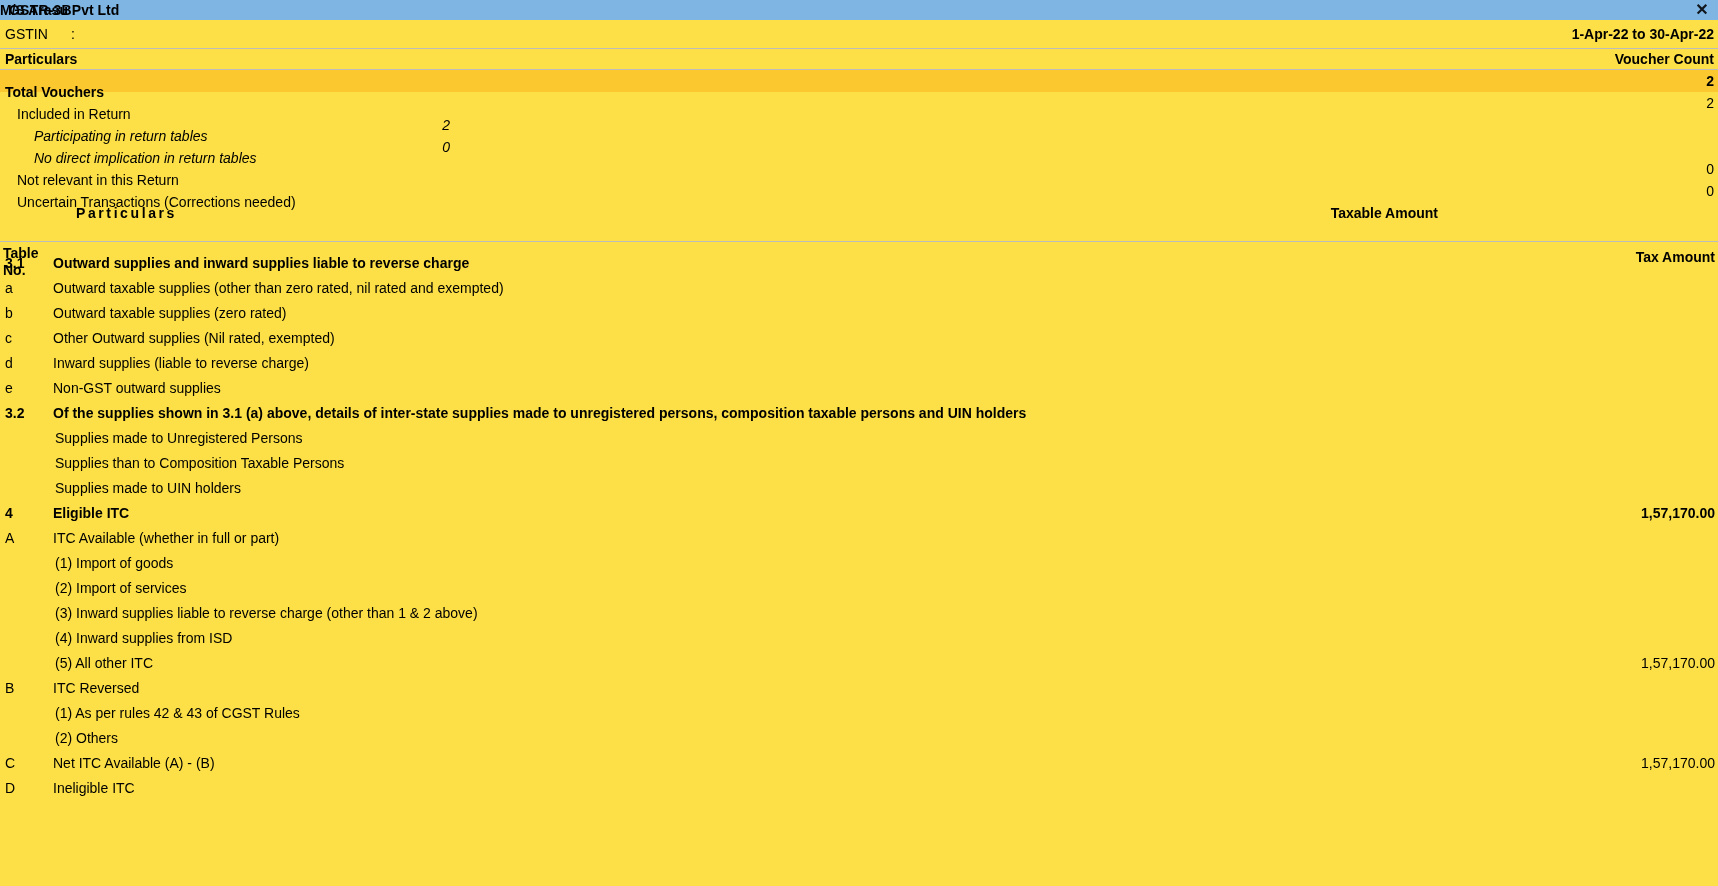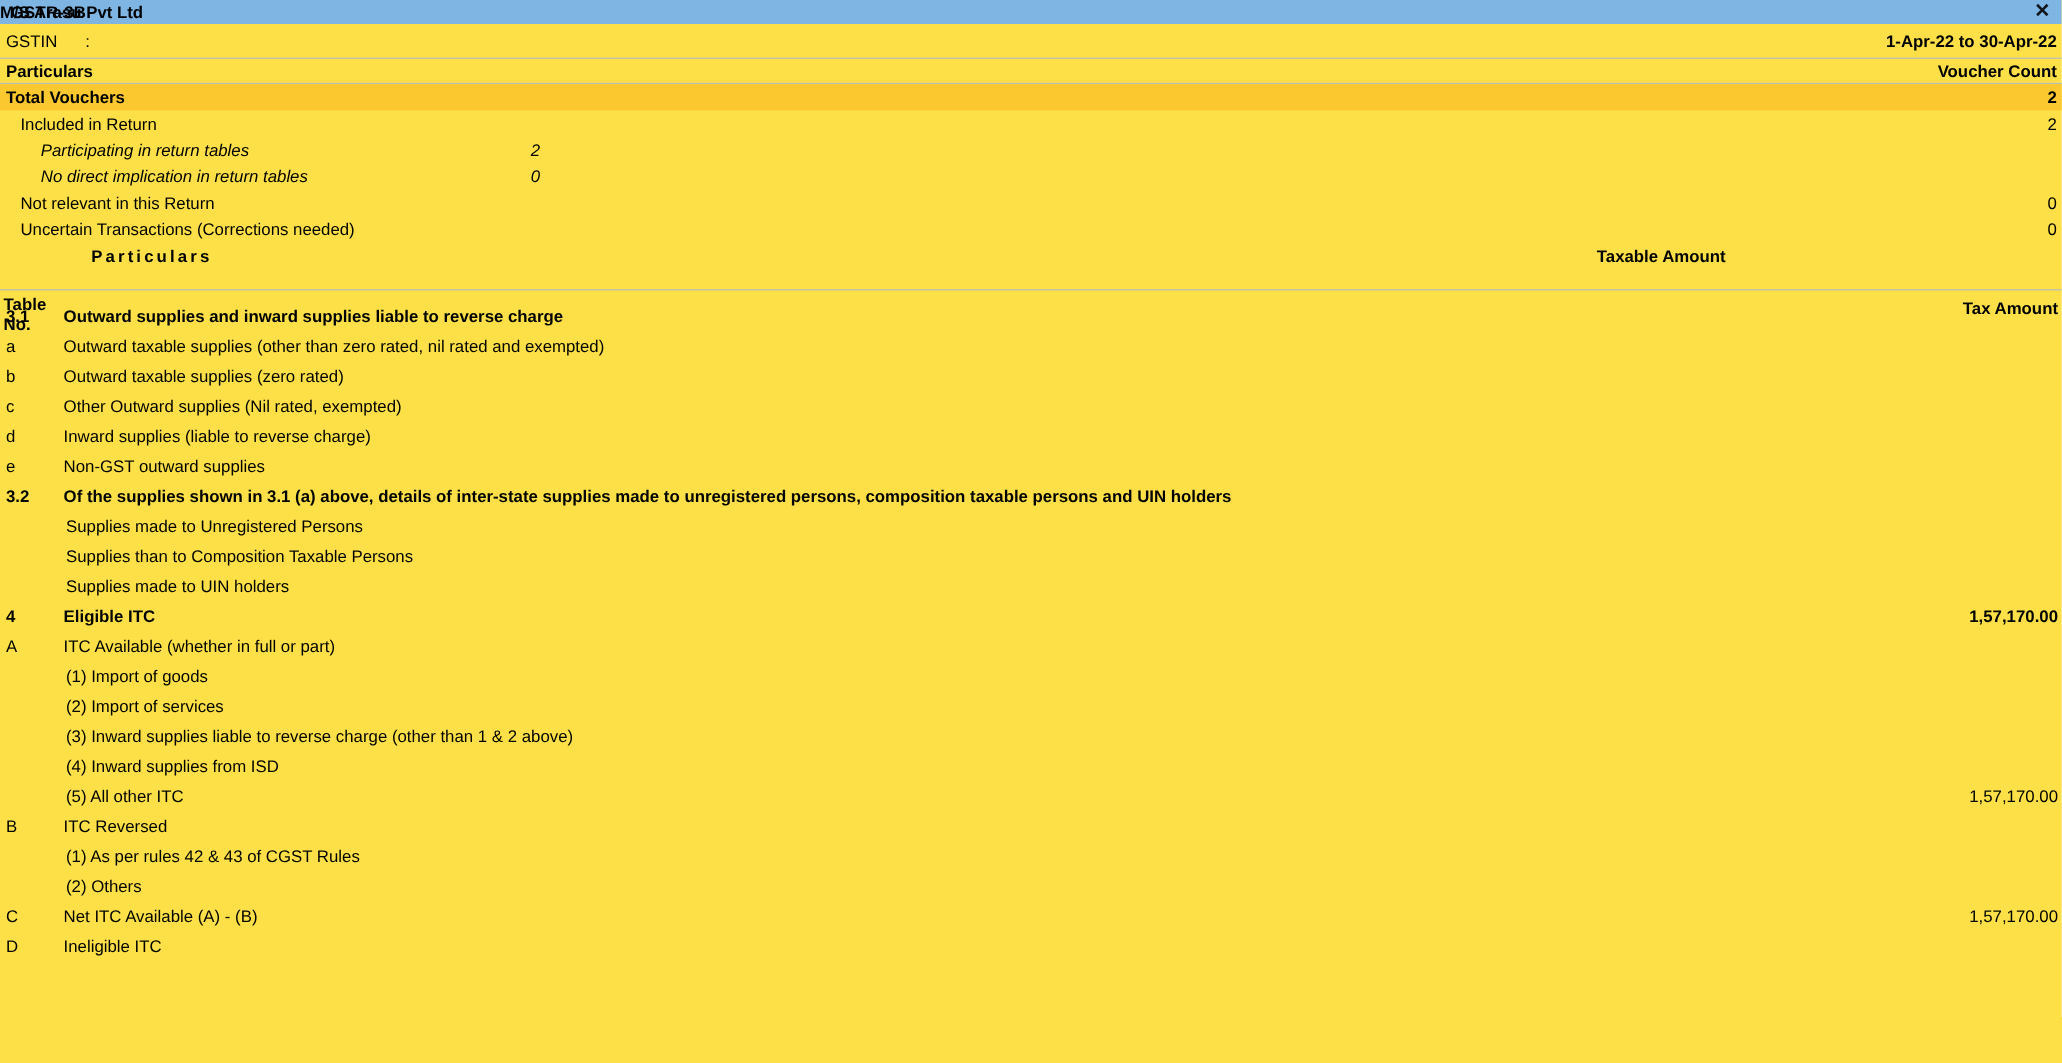--- a/index.html
+++ b/index.html
@@ -125,21 +125,21 @@
   }
   .sum-row {
     position: relative;
     height: 22px;
   }
   .sum-row.highlight {
     background: #FBC92F;
   }
   .sum-label {
     position: absolute;
-    top: 3px;
+    top: 14px;
     font-size: 14px;
     white-space: nowrap;
   }
   .sum-mid {
     position: absolute;
     left: 430px;
     top: 3px;
     font-size: 14px;
     text-align: right;
     width: 20px;

